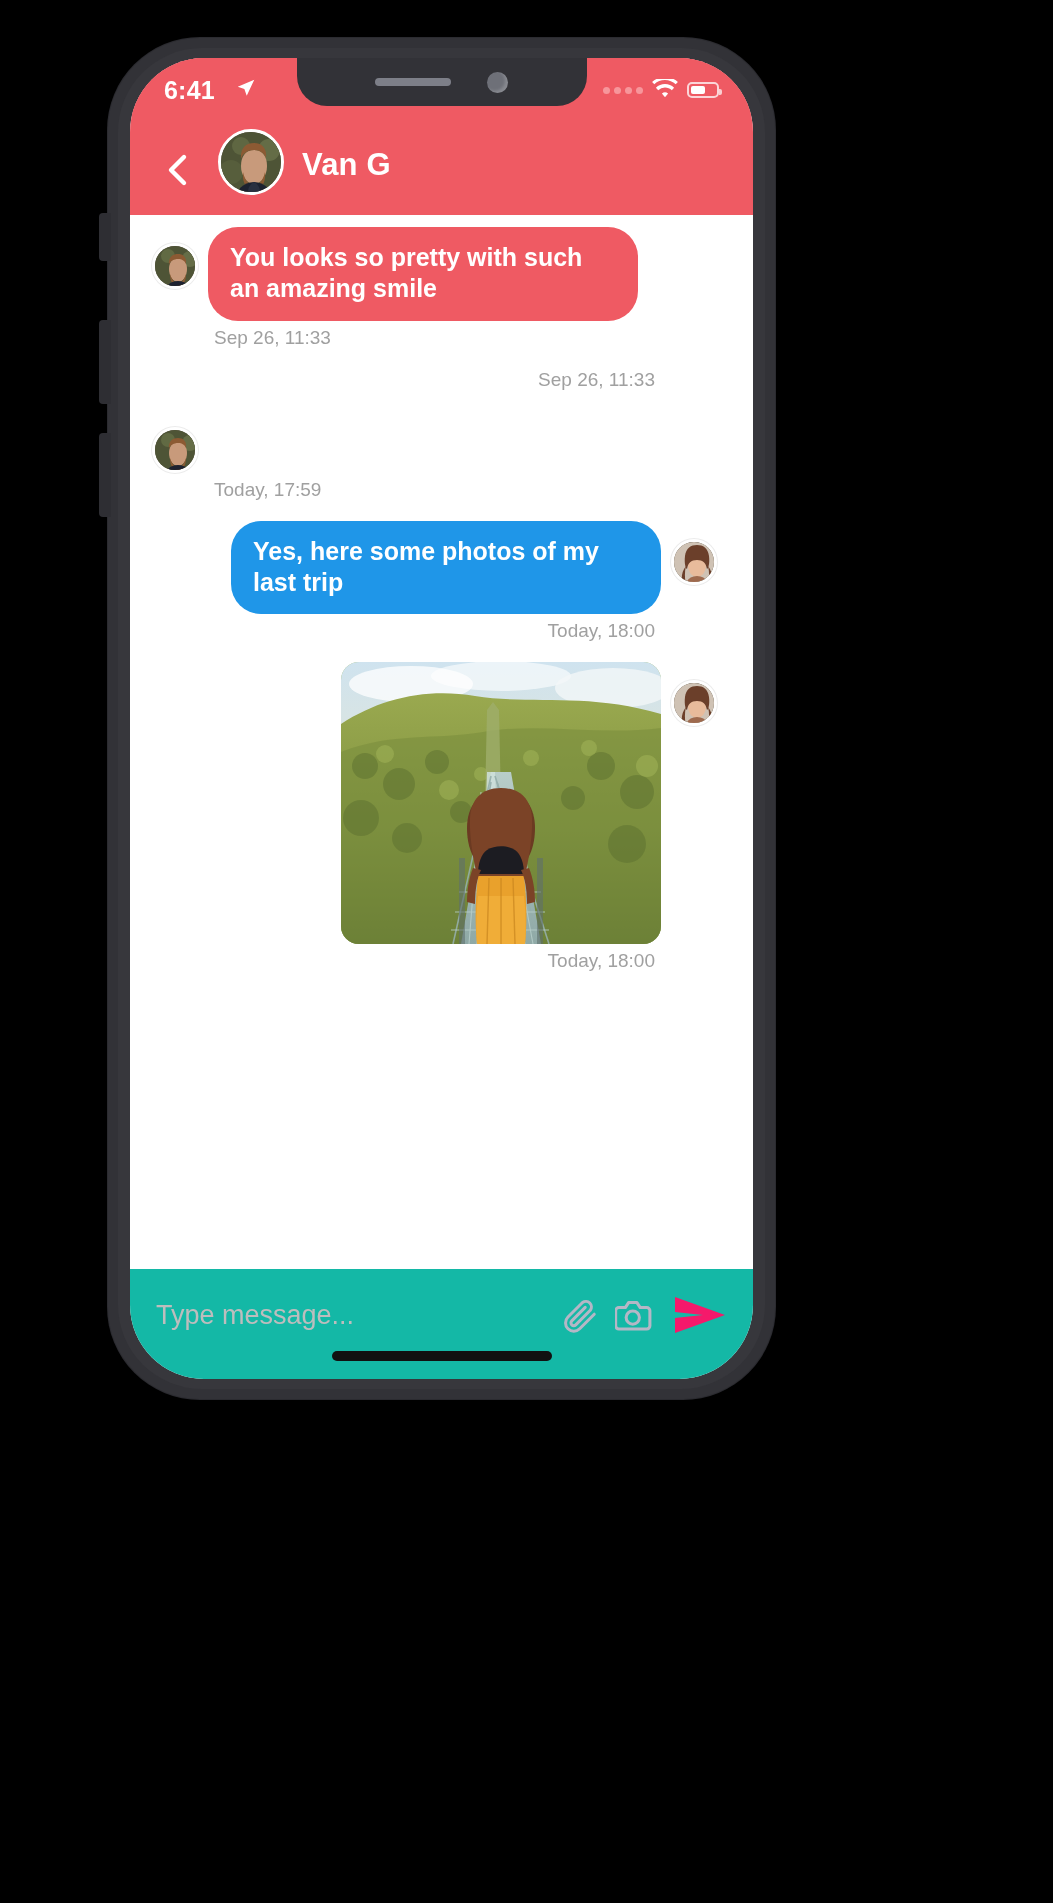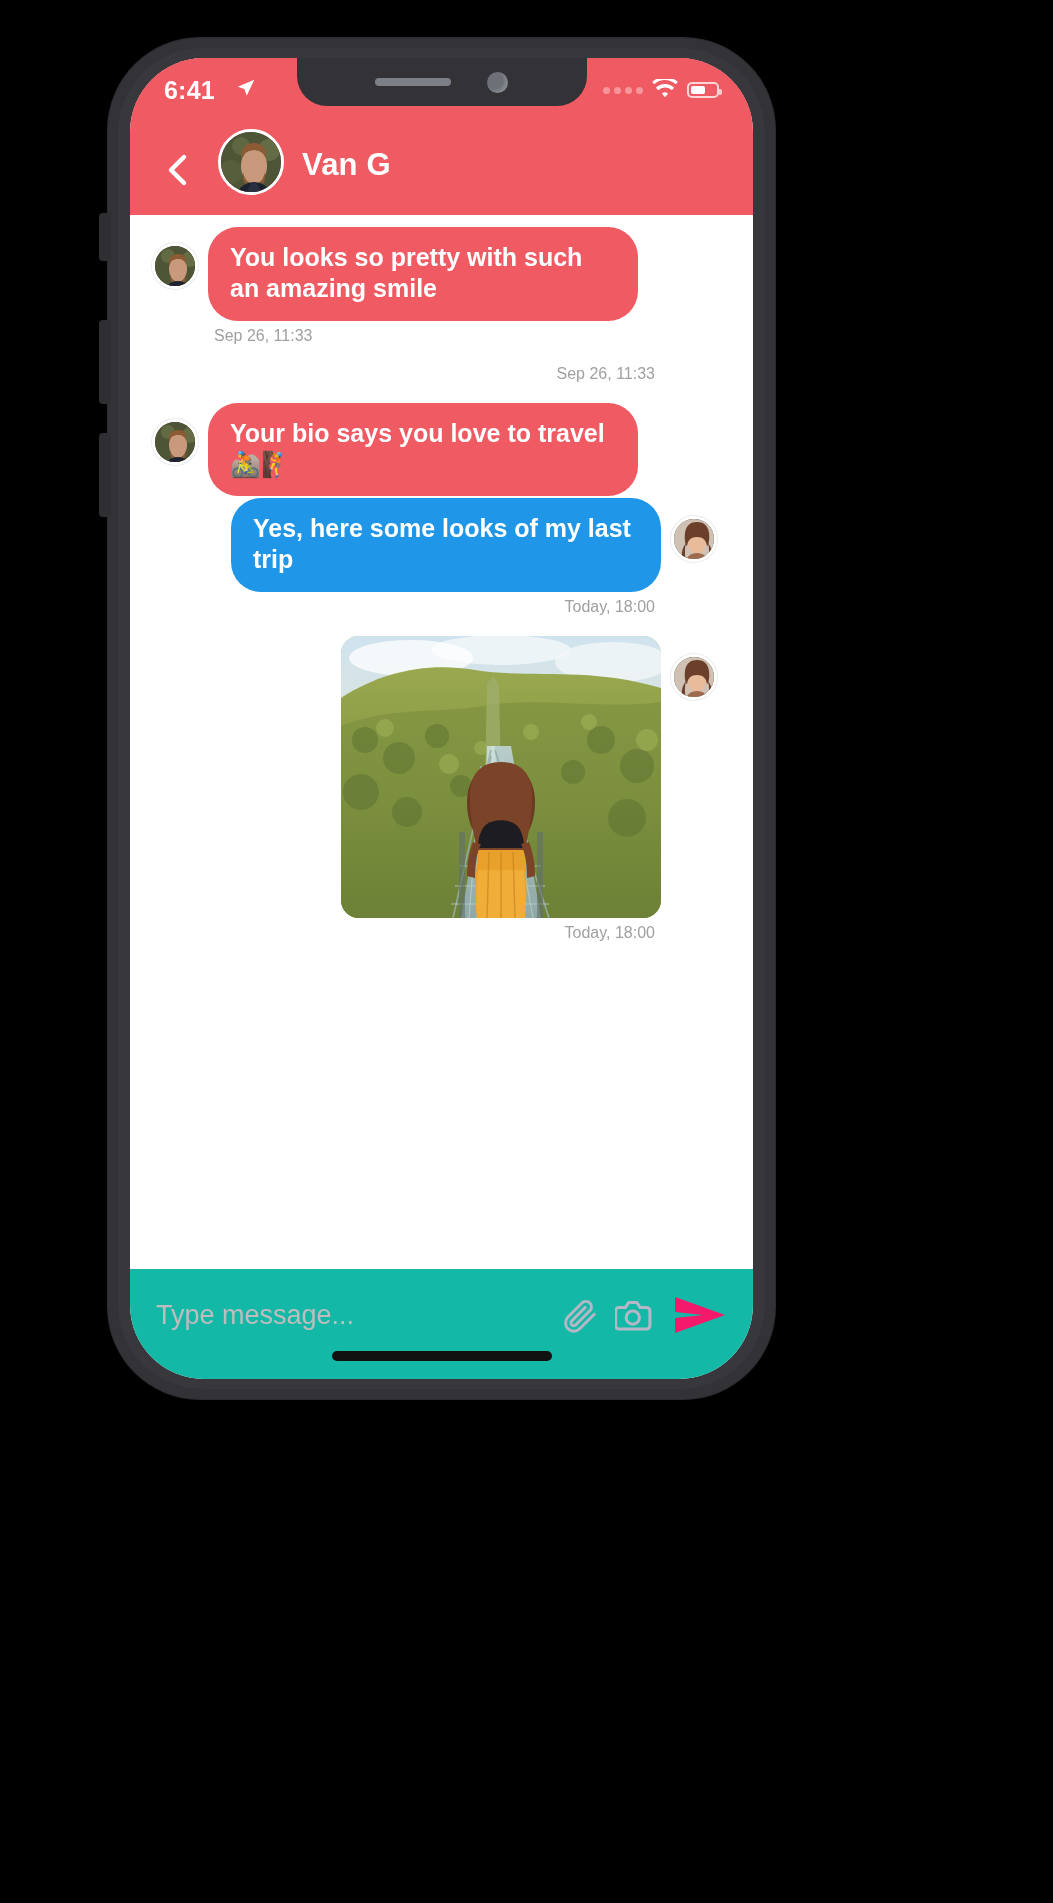--- a/index.html
+++ b/index.html
@@ -123,21 +123,21 @@
     max-width: 430px;
     padding: 15px 22px 16px 22px;
     border-radius: 30px;
     font-size: 25px; font-weight: 700; line-height: 1.25;
     color:#fff;
     word-wrap: break-word;
   }
   .bubble.in  { background:#ef5a63; }
   .bubble.out { background:#1f96e8; }
   .stamp {
-    font-size: 16px; color:#a0a0a0; font-weight:400;
+    font-size: 19px; color:#a0a0a0; font-weight:400;
     margin: 6px 0 20px 0;
   }
   .stamp.in { margin-left: 62px; }
   .stamp.out { text-align:right; margin-right: 62px; }
 
   
   .photo-wrap {
     width: 320px; height: 282px; border-radius: 18px; overflow:hidden;
     position:relative; background:#9cb86b;
   }
@@ -258,25 +258,25 @@
           <svg viewBox="0 0 46 46" width="46" height="46">
             <rect width="46" height="46" fill="#4e5436"></rect>
             <circle cx="13" cy="10" r="7" fill="#616a43"></circle>
             <circle cx="35" cy="13" r="8" fill="#656d47"></circle>
             <path d="M23 12c6 0 9 5 9 11 0 7-4 13-9 13s-9-6-9-13c0-6 3-11 9-11Z" fill="#c89a7b"></path>
             <path d="M14 19c-1-8 4-11 9-11s9 3 8 10c-1-3-4-5-8-5s-8 2-9 6Z" fill="#8c5a33"></path>
             <path d="M15 28c2 6 4 9 8 9s6-3 8-9c0 6-2 12-8 12s-8-6-8-12Z" fill="#8c5a33"></path>
             <path d="M13 39c3-3 6-4 10-4s7 1 10 4l1 7H12Z" fill="#1d2230"></path>
           </svg>
         </div>
-        <div class="bubble in">Your bio says you love to travel🚵🧗</div>
-      </div>
+      </div>
+      <div class="stamp in">Today, 17:59</div>
 
       <div class="row out">
-        <div class="bubble out">Yes, here some looks of my last trip</div>
+        <div class="bubble out">Yes, here some photos of my last trip</div>
         <div class="msg-avatar out">
           <svg viewBox="0 0 46 46" width="46" height="46">
             <rect width="46" height="46" fill="#cfc2b4"></rect>
             <path d="M23 11c6 0 9 5 9 12 0 7-4 12-9 12s-9-5-9-12c0-7 3-12 9-12Z" fill="#e8bb9b"></path>
             <path d="M11 14c1-8 6-11 12-11s11 3 12 11c1 8-1 13-2 13-1-6-4-9-10-9s-9 3-10 9c-1 0-3-5-2-13Z" fill="#6b3f2a"></path>
             <path d="M10 46c2-8 6-12 13-12s11 4 13 12Z" fill="#9e6a4e"></path>
             <path d="M12 24c-2 8-1 16 1 22h-4c-2-8-2-16 3-22Z" fill="#6b3f2a"></path>
             <path d="M34 24c2 8 1 16-1 22h4c2-8 2-16-3-22Z" fill="#6b3f2a"></path>
           </svg>
         </div>

